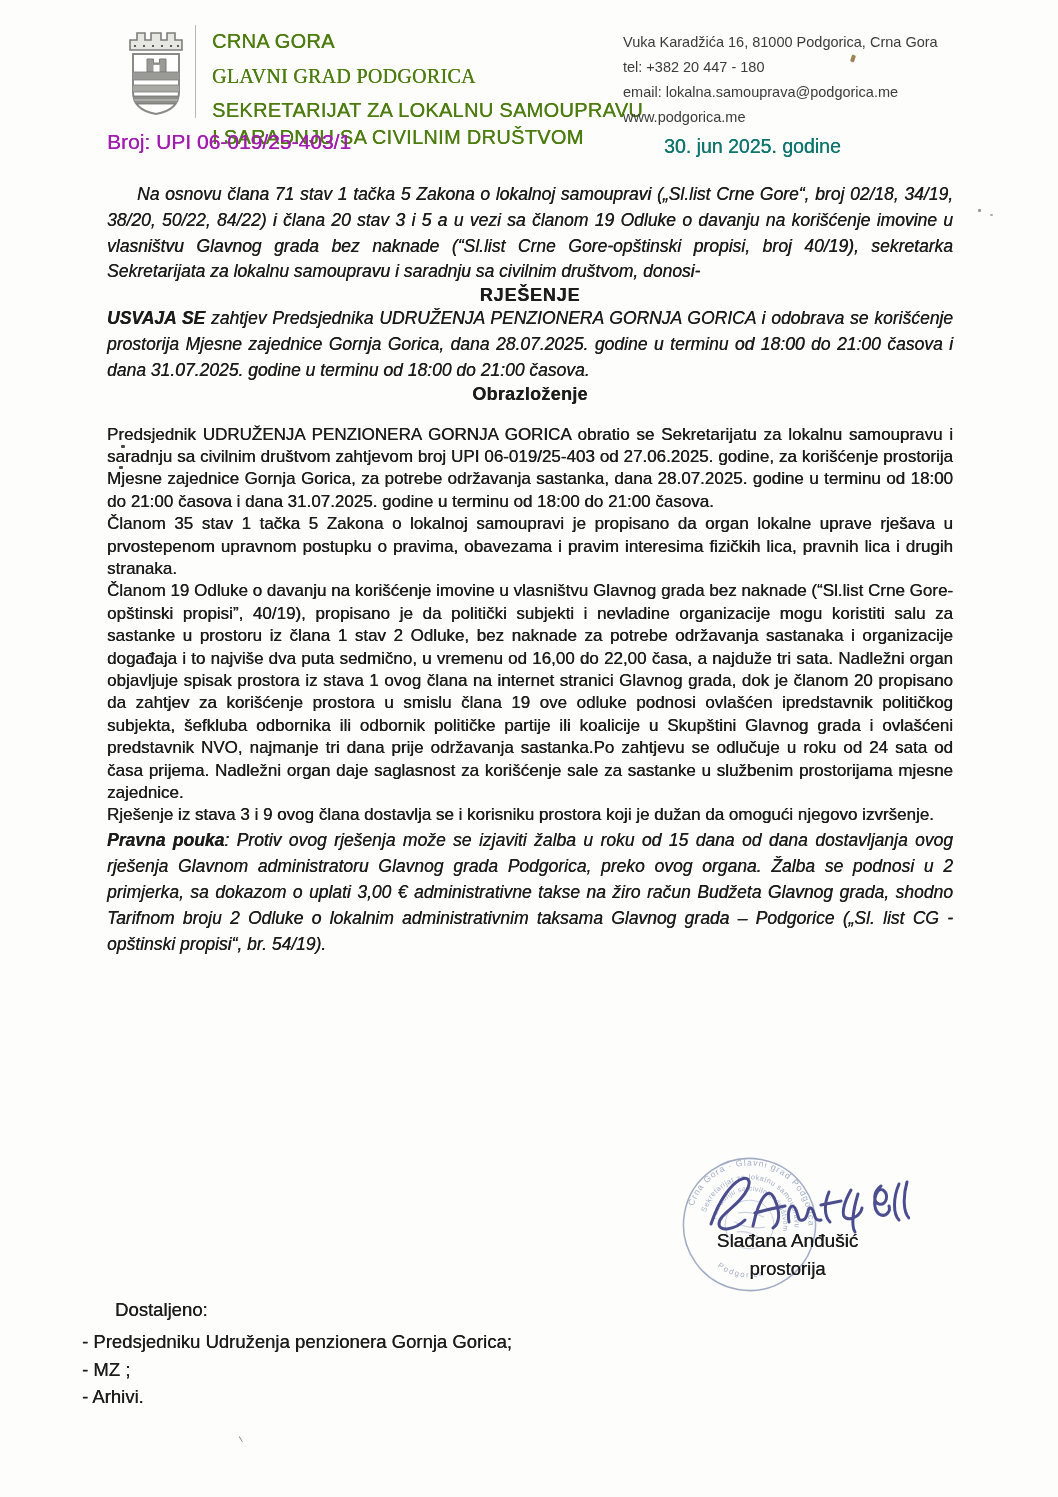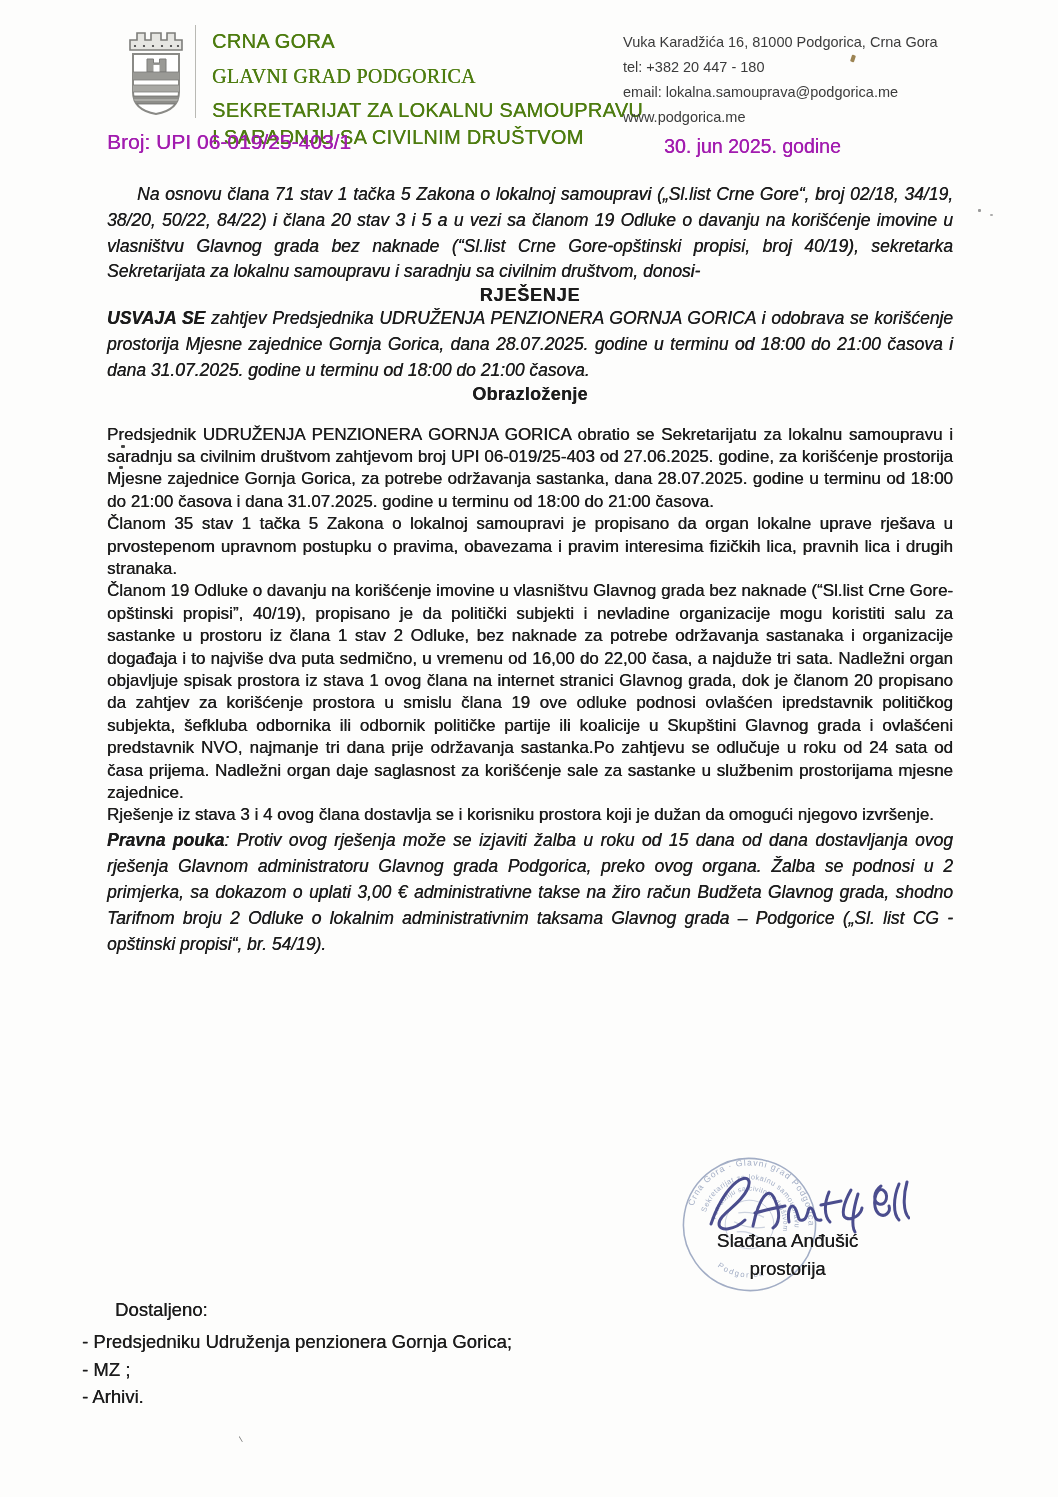--- a/index.html
+++ b/index.html
@@ -16,21 +16,21 @@
   .org-block{left:212px;top:30px;}
   .org-line{font-size:20px;letter-spacing:.3px;color:#4d7c0f;
     text-shadow:.3px 0 0 currentColor;white-space:nowrap;}
   .org-line.l1{margin-bottom:12px;}
   .org-line.l2{margin-bottom:11px;font-family:Liberation Serif, serif;}
   .org-line.l3{margin-bottom:4px;}
   .contact-block{left:583px;top:30px;margin-left:40px;}
   .contact-line{font-size:14.5px;line-height:25px;color:#3b3b3b;white-space:nowrap;}
   .ref-number{left:107px;top:130px;font-size:21px;color:#a21caf;
     text-shadow:.35px 0 0 currentColor;}
-  .date-line{left:664px;top:135px;font-size:19.5px;color:#a21caf;
+  .date-line{left:664px;top:135px;font-size:19.5px;color:#0f766e;
     text-shadow:.3px 0 0 currentColor;}
   
   .doc-body{left:107px;top:182px;width:846px;}
   .doc-body p{margin:0;}
   .para{font-size:17.5px;line-height:25.8px;text-align:justify;
     text-shadow:.3px 0 0 currentColor;font-style:italic;}
   .intro{text-indent:30px;}
   .heading{text-align:center;font-weight:700;font-size:18px;letter-spacing:.8px;
     text-shadow:.3px 0 0 currentColor;}
   .title-h{margin-top:16px;}
@@ -122,21 +122,21 @@
   <p class="heading title-h">RJEŠENJE</p>
 
   <p class="para decision"><span class="lead-bold">USVAJA SE</span><span> zahtjev Predsjednika UDRUŽENJA PENZIONERA GORNJA GORICA i odobrava se korišćenje prostorija Mjesne zajednice Gornja Gorica, dana 28.07.2025. godine u terminu od 18:00 do 21:00 časova i dana 31.07.2025. godine u terminu od 18:00 do 21:00 časova.</span></p>
 
   <p class="heading section-h">Obrazloženje</p>
 
   <div class="explanation">
     <p>Predsjednik UDRUŽENJA PENZIONERA GORNJA GORICA obratio se Sekretarijatu za lokalnu samoupravu i saradnju sa civilnim društvom zahtjevom broj UPI 06-019/25-403 od 27.06.2025. godine, za korišćenje prostorija Mjesne zajednice Gornja Gorica, za potrebe održavanja sastanka, dana 28.07.2025. godine u terminu od 18:00 do 21:00 časova i dana 31.07.2025. godine u terminu od 18:00 do 21:00 časova.</p>
     <p>Članom 35 stav 1 tačka 5 Zakona o lokalnoj samoupravi je propisano da organ lokalne uprave rješava u prvostepenom upravnom postupku o pravima, obavezama i pravim interesima fizičkih lica, pravnih lica i drugih stranaka.</p>
     <p>Članom 19 Odluke o davanju na korišćenje imovine u vlasništvu Glavnog grada bez naknade (“Sl.list Crne Gore-opštinski propisi”, 40/19), propisano je da politički subjekti i nevladine organizacije mogu koristiti salu za sastanke u prostoru iz člana 1 stav 2 Odluke, bez naknade za potrebe održavanja sastanaka i organizacije događaja i to najviše dva puta sedmično, u vremenu od 16,00 do 22,00 časa, a najduže tri sata. Nadležni organ objavljuje spisak prostora iz stava 1 ovog člana na internet stranici Glavnog grada, dok je članom 20 propisano da zahtjev za korišćenje prostora u smislu člana 19 ove odluke podnosi ovlašćen ipredstavnik političkog subjekta, šefkluba odbornika ili odbornik političke partije ili koalicije u Skupštini Glavnog grada i ovlašćeni predstavnik NVO, najmanje tri dana prije održavanja sastanka.Po zahtjevu se odlučuje u roku od 24 sata od časa prijema. Nadležni organ daje saglasnost za korišćenje sale za sastanke u službenim prostorijama mjesne zajednice.</p>
-    <p>Rješenje iz stava 3 i 4 ovog člana dostavlja se i korisniku prostora koji je dužan da omogući njegovo izvršenje.</p>
+    <p>Rješenje iz stava 3 i 9 ovog člana dostavlja se i korisniku prostora koji je dužan da omogući njegovo izvršenje.</p>
   </div>
 
   <p class="para legal"><span class="lead-bold">Pravna pouka</span><span>: Protiv ovog rješenja može se izjaviti žalba u roku od 15 dana od dana dostavljanja ovog rješenja Glavnom administratoru Glavnog grada Podgorica, preko ovog organa. Žalba se podnosi u 2 primjerka, sa dokazom o uplati 3,00 € administrativne takse na žiro račun Budžeta Glavnog grada, shodno Tarifnom broju 2 Odluke o lokalnim administrativnim taksama Glavnog grada – Podgorice („Sl. list CG - opštinski propisi“, br. 54/19).</span></p>
 
 </div>
 
 <svg class="abs stamp-svg" viewBox="0 0 190 190" xmlns="http://www.w3.org/2000/svg">
   <defs>
     <path id="arcOuter" d="M 27 95 A 68 68 0 0 1 163 95"></path>
     <path id="arcMid" d="M 43 95 A 52 52 0 0 1 147 95"></path>

